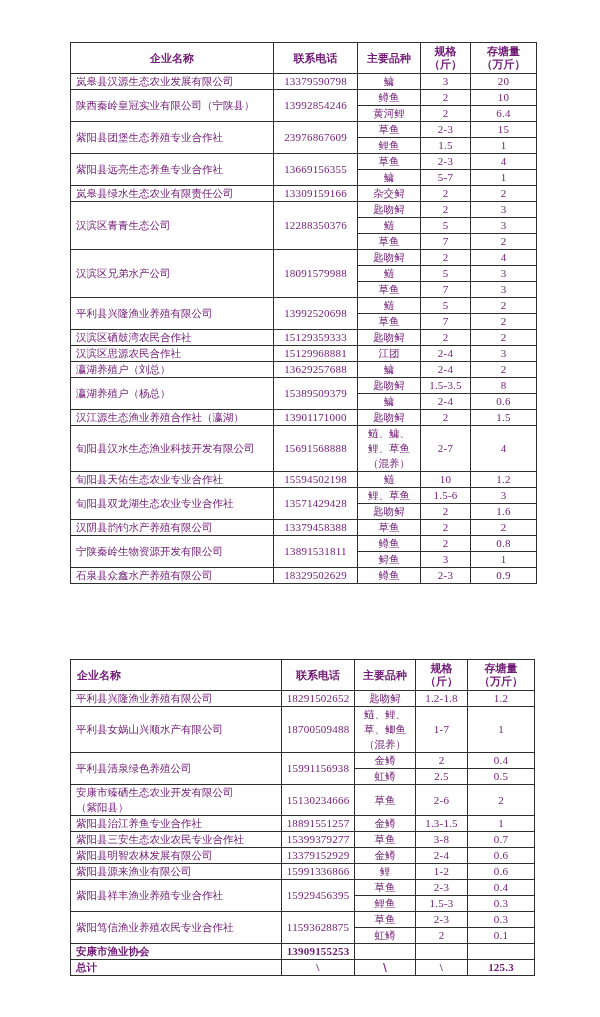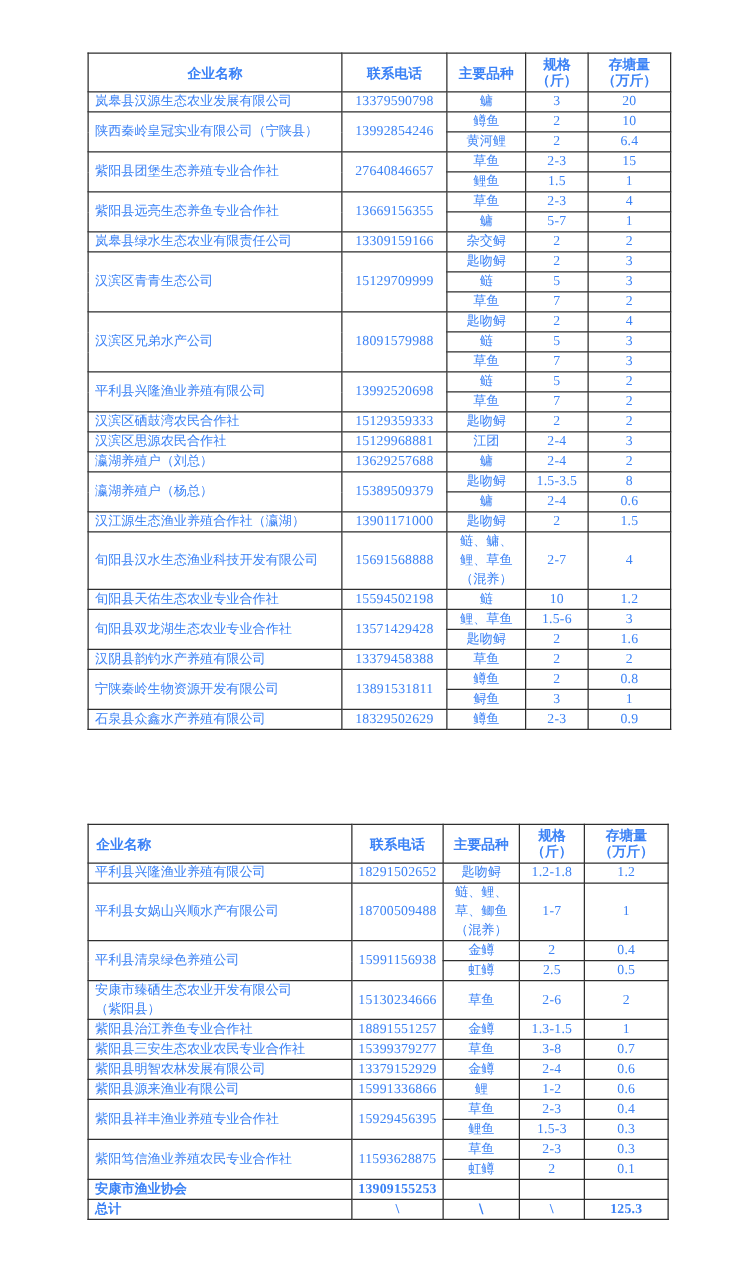--- a/index.html
+++ b/index.html
@@ -1,19 +1,19 @@
 <!DOCTYPE html>
 <html><head>
 <meta charset="utf-8">
 <style>
   html,body{margin:0;padding:0;}
   body{width:600px;height:1017px;background:#ffffff;}
   .page{
     position:relative;width:600px;height:1017px;background:#ffffff;overflow:hidden;
-    font-family:"DejaVu Sans","Liberation Sans",sans-serif;color:#3b82f6;
+    font-family:"DejaVu Sans","Liberation Sans",sans-serif;color:#701a75;
   }
   table{border-collapse:collapse;table-layout:fixed;position:absolute;background:#fff;}
   #t1{left:70px;top:42px;width:466px;}
   #t2{left:70px;top:659px;width:464px;}
   #t1 col.c0{width:203px;} #t1 col.c1{width:84px;} #t1 col.c2{width:63px;}
   #t1 col.c3{width:50px;}  #t1 col.c4{width:66px;}
   #t2 col.c0{width:211px;} #t2 col.c1{width:73px;} #t2 col.c2{width:61px;}
   #t2 col.c3{width:52px;}  #t2 col.c4{width:67px;}
   th,td{border:1px solid #2e2e2e;overflow:hidden;}
   th{font-size:11px;font-weight:700;padding:2px 1px;line-height:13px;text-align:center;vertical-align:middle;}
@@ -73,21 +73,21 @@
           <td class="spec" data-name="spec-cell">2</td>
           <td class="qty" data-name="qty-cell">10</td>
         </tr>
         <tr data-name="table-row">
           <td class="species" data-name="species-cell">黄河鲤</td>
           <td class="spec" data-name="spec-cell">2</td>
           <td class="qty" data-name="qty-cell">6.4</td>
         </tr>
         <tr data-name="table-row">
           <td class="company" data-name="company-name-cell" rowspan="2">紫阳县团堡生态养殖专业合作社</td>
-          <td class="phone" data-name="phone-cell" rowspan="2">27640846657</td>
+          <td class="phone" data-name="phone-cell" rowspan="2">23976867609</td>
           <td class="species" data-name="species-cell">草鱼</td>
           <td class="spec" data-name="spec-cell">2-3</td>
           <td class="qty" data-name="qty-cell">15</td>
         </tr>
         <tr data-name="table-row">
           <td class="species" data-name="species-cell">鲤鱼</td>
           <td class="spec" data-name="spec-cell">1.5</td>
           <td class="qty" data-name="qty-cell">1</td>
         </tr>
         <tr data-name="table-row">
@@ -104,21 +104,21 @@
         </tr>
         <tr data-name="table-row">
           <td class="company" data-name="company-name-cell">岚皋县绿水生态农业有限责任公司</td>
           <td class="phone" data-name="phone-cell">13309159166</td>
           <td class="species" data-name="species-cell">杂交鲟</td>
           <td class="spec" data-name="spec-cell">2</td>
           <td class="qty" data-name="qty-cell">2</td>
         </tr>
         <tr data-name="table-row">
           <td class="company" data-name="company-name-cell" rowspan="3">汉滨区青青生态公司</td>
-          <td class="phone" data-name="phone-cell" rowspan="3">15129709999</td>
+          <td class="phone" data-name="phone-cell" rowspan="3">12288350376</td>
           <td class="species" data-name="species-cell">匙吻鲟</td>
           <td class="spec" data-name="spec-cell">2</td>
           <td class="qty" data-name="qty-cell">3</td>
         </tr>
         <tr data-name="table-row">
           <td class="species" data-name="species-cell">鲢</td>
           <td class="spec" data-name="spec-cell">5</td>
           <td class="qty" data-name="qty-cell">3</td>
         </tr>
         <tr data-name="table-row">

